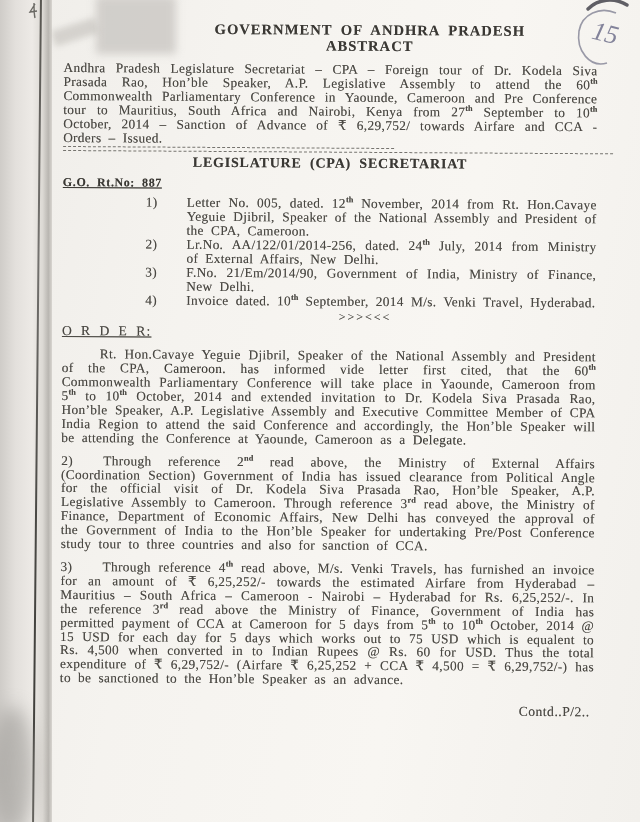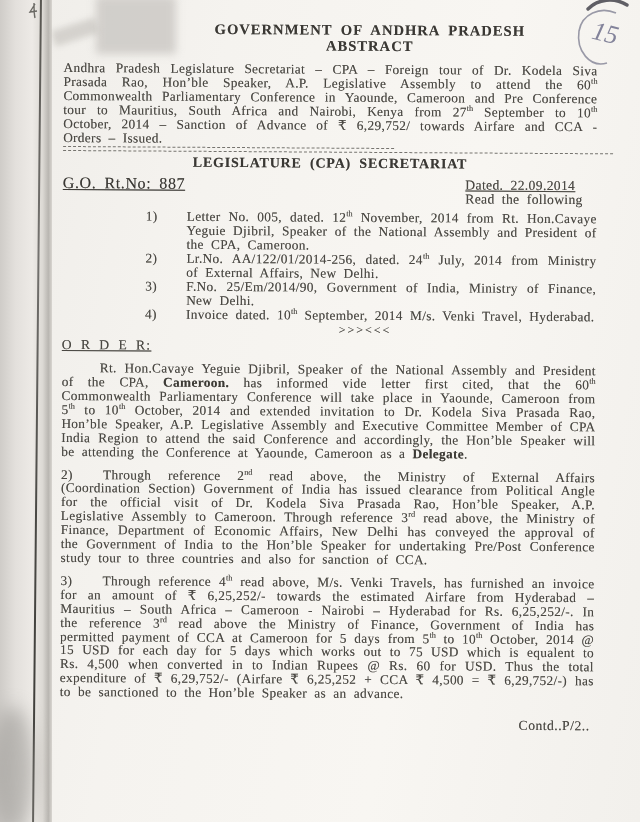--- a/index.html
+++ b/index.html
@@ -23,32 +23,32 @@
   .circled-number{position:absolute;left:570px;top:4px;width:66px;height:72px;}
   .circled-number svg{position:absolute;left:0;top:0;}
   
   .doc{
     position:absolute;left:64px;top:0;width:534px;
     transform:rotate(0.35deg);transform-origin:top left;
     font-size:13.3px;line-height:13.9px;letter-spacing:.35px;word-spacing:3.5px;
     text-shadow:0 0 .4px rgba(74,72,67,.55);
   }
   .justify{text-align:justify;}
-  sup{font-size:.62em;line-height:0;letter-spacing:0;}
-  .b{font-weight:bold;color:#3d3b36;}
+  sup{font-size:.62em;line-height:0;letter-spacing:0;font-weight:bold;}
+  .b{font-weight:normal;color:#3d3b36;}
   .gov-header{margin:21px 0 0 78px;text-align:center;font-weight:bold;color:#3a3834;
     font-size:14.6px;line-height:15.5px;letter-spacing:1px;word-spacing:4px;}
   .abstract{margin:9px 0 0 0;}
   .dash-rule{border-bottom:1.7px dashed #76746f;}
   .dash-a{margin-top:2px;width:62%;}
   .dash-b{margin-top:3px;width:calc(100% + 16px);}
   .section-title{margin-top:4px;text-align:center;font-weight:bold;color:#3a3834;
     font-size:14px;letter-spacing:.8px;word-spacing:4px;}
   .go-row{margin-top:7px;display:flex;justify-content:space-between;align-items:flex-start;}
-  .go-no{font-weight:normal;font-size:16px;color:#3a3834;text-decoration:underline;letter-spacing:.6px;}
+  .go-no{font-weight:bold;font-size:12px;color:#3a3834;text-decoration:underline;letter-spacing:.6px;}
   .date-block{display:flex;flex-direction:column;margin-right:14px;font-size:13.6px;}
   .dated{text-decoration:underline;}
   .ref-list{margin:5px 0 0 83px;}
   .ref-item{display:flex;}
   .ref-num{flex:none;width:41px;}
   .ref-text{flex:1;}
   .marks{margin-top:2px;text-align:center;padding-left:72px;font-size:12px;letter-spacing:2px;word-spacing:0;}
   .order-label{margin-top:2px;font-size:13.6px;letter-spacing:1.2px;text-decoration:underline;}
   .para{margin:9px 0 0 0;}
   .para1{text-indent:38px;}
@@ -90,38 +90,34 @@
 
     <p class="abstract justify"><span>Andhra Pradesh Legislature Secretariat – CPA – Foreign tour of Dr. Kodela Siva Prasada Rao, Hon’ble Speaker, A.P. Legislative Assembly to attend the 60</span><sup>th</sup><span> Commonwealth Parliamentary Conference in Yaounde, Cameroon and Pre Conference tour to Mauritius, South Africa and Nairobi, Kenya from 27</span><sup>th</sup><span> September to 10</span><sup>th</sup><span> October, 2014 – Sanction of Advance of ₹ 6,29,752/  towards Airfare and CCA -Orders – Issued.</span></p>
 
     <div class="dash-rule dash-a"></div>
     <div class="dash-rule dash-b"></div>
 
     <div class="section-title">LEGISLATURE (CPA) SECRETARIAT</div>
 
     <div class="go-row">
       <span class="go-no">G.O. Rt.No: 887</span>
-      <span class="date-block">
-        <span class="dated">Dated. 22.09.2014</span>
-        <span class="readf">Read the following</span>
-      </span>
     </div>
 
     <div class="ref-list">
       <div class="ref-item">
         <span class="ref-num">1)</span>
         <span class="ref-text justify"><span>Letter No. 005, dated. 12</span><sup>th</sup><span> November, 2014 from Rt. Hon.Cavaye Yeguie Djibril, Speaker of the National Assembly and President of the CPA, Cameroon.</span></span>
       </div>
       <div class="ref-item">
         <span class="ref-num">2)</span>
         <span class="ref-text justify"><span>Lr.No. AA/122/01/2014-256, dated. 24</span><sup>th</sup><span> July, 2014 from Ministry of External Affairs, New Delhi.</span></span>
       </div>
       <div class="ref-item">
         <span class="ref-num">3)</span>
-        <span class="ref-text justify"><span>F.No. 25/Em/2014/90, Government of India, Ministry of Finance, New Delhi.</span></span>
+        <span class="ref-text justify"><span>F.No. 21/Em/2014/90, Government of India, Ministry of Finance, New Delhi.</span></span>
       </div>
       <div class="ref-item">
         <span class="ref-num">4)</span>
         <span class="ref-text justify"><span>Invoice dated. 10</span><sup>th</sup><span> September, 2014 M/s. Venki Travel, Hyderabad.</span></span>
       </div>
     </div>
 
     <div class="marks">&gt;&gt;&gt;&lt;&lt;&lt;</div>
 
     <div class="order-label">O R D E R:</div>

